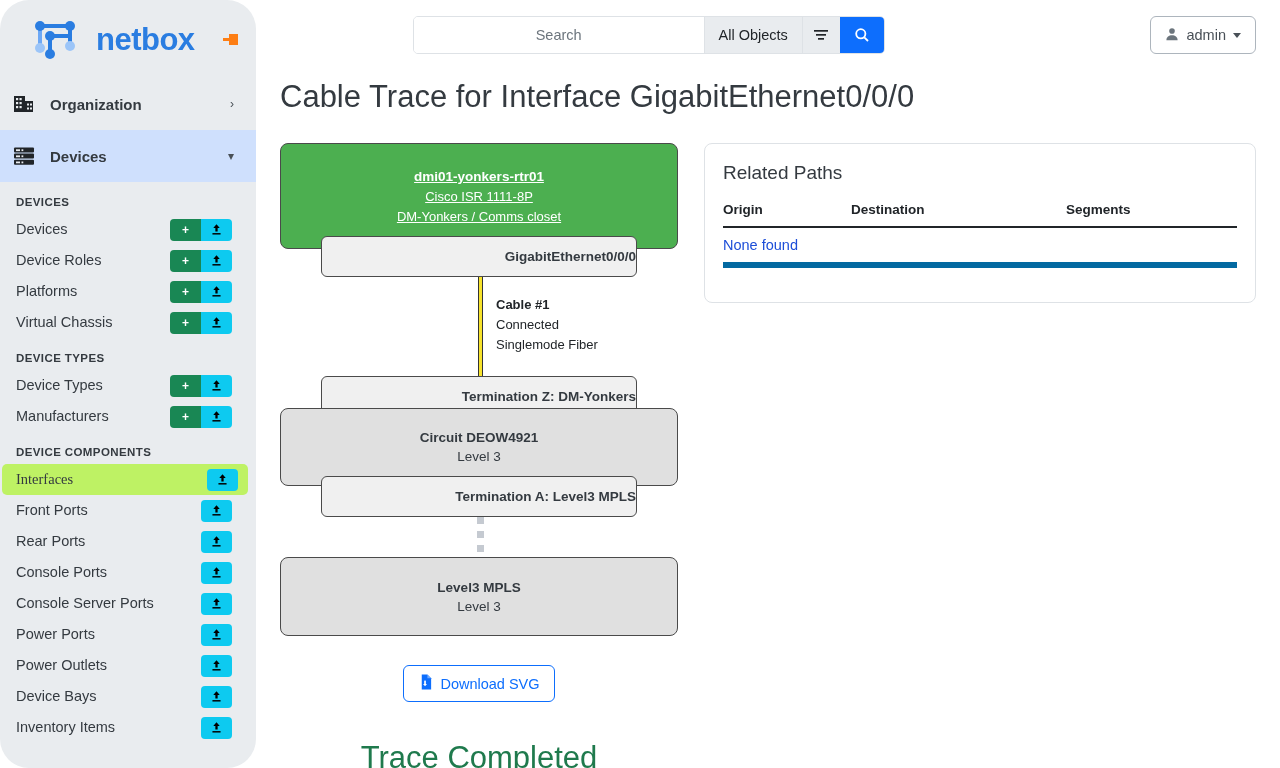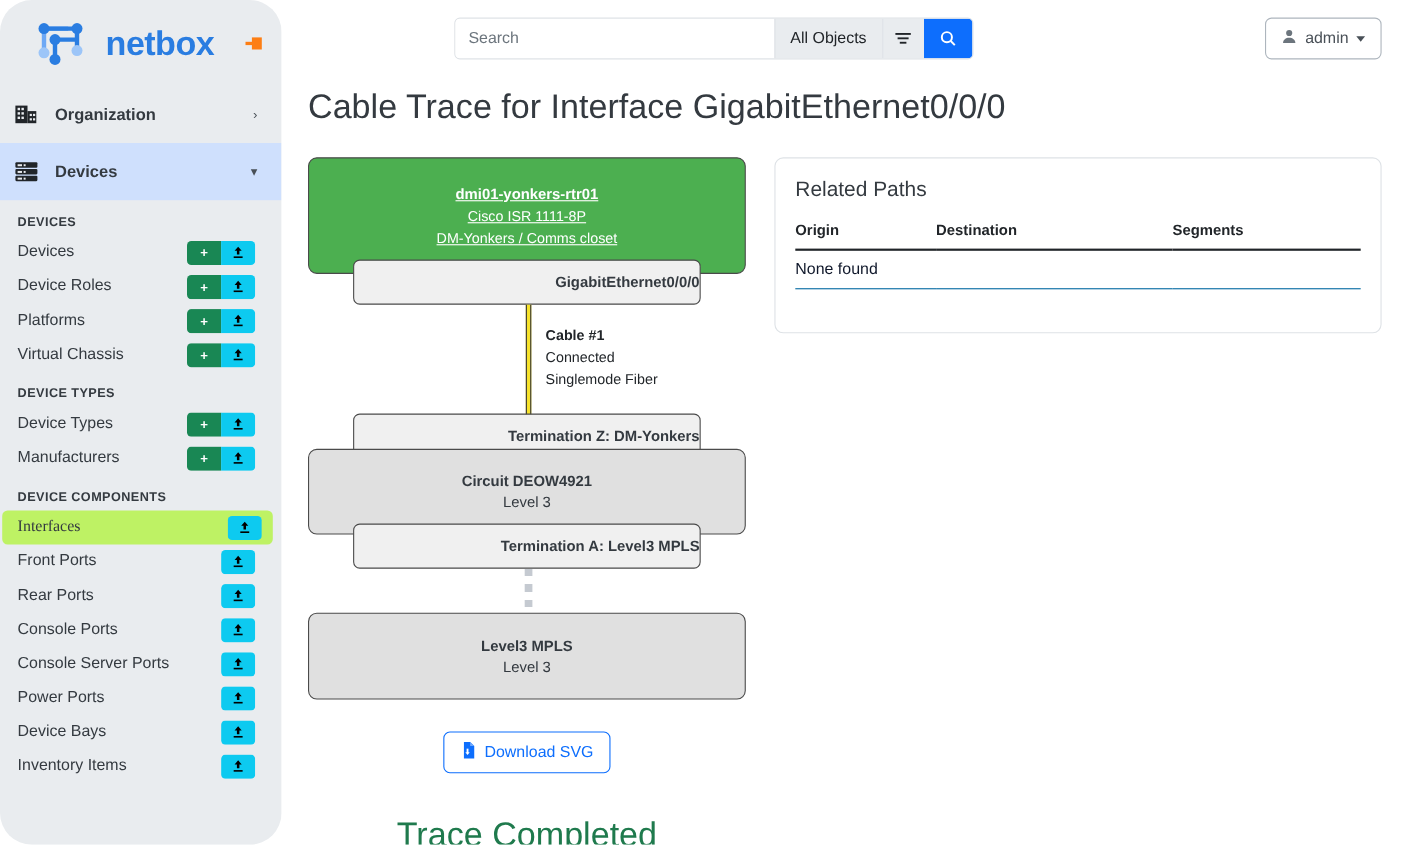--- a/index.html
+++ b/index.html
@@ -85,21 +85,21 @@
   .search-wrap {
     display: flex; align-items: stretch; height: 38px;
     margin: 0 auto; width: 472px;
     border-radius: 5px; overflow: hidden;
     border: 1px solid #dee2e6;
   }
   .search-input {
     flex: 1; border: none; outline: none;
     padding: 0 12px; font-size: 14.5px;
     font-family: "Liberation Sans", sans-serif;
-    color: #212529; background: #fff;
+    color: #212529; background: #fff; text-align: center;
   }
   .search-input::placeholder { color: #6c757d; }
   .obj-select {
     background: #e9ecef; border-left: 1px solid #dee2e6;
     display: flex; align-items: center; padding: 0 14px;
     font-size: 14.5px; color: #212529; cursor: pointer; white-space: nowrap;
   }
   .filter-btn {
     background: #e9ecef; border-left: 1px solid #dee2e6;
     width: 38px; display: flex; align-items: center; justify-content: center;
@@ -188,22 +188,22 @@
     border: 1px solid #dee2e6; border-radius: 8px;
     background: #fff; padding: 18px 18px 0 18px;
   }
   .card-title { font-size: 19px; font-weight: 400; color: #343a40; margin-bottom: 18px; }
   table.rp { width: 100%; border-collapse: collapse; }
   table.rp th {
     text-align: left; font-size: 13.5px; font-weight: 700; color: #212529;
     padding: 0 0 9px 0; border-bottom: 2px solid #212529;
   }
   table.rp td {
-    font-size: 14.5px; color: #0f172a; padding: 9px 0;
-    border-bottom: 1px solid #0369a1;
+    font-size: 14.5px; color: #1d4ed8; padding: 9px 0;
+    border-bottom: 6px solid #0369a1;
   }
   .col-origin { width: 128px; }
   .col-dest { width: 215px; }
 </style>
 </head>
 <body>
 
 <div id="app">
 
   <aside class="sidebar">
@@ -416,20 +416,31 @@
           <div class="btn-group single">
             <div class="mini-btn imp">
               <svg width="13" height="13" viewBox="0 0 16 16" fill="#000">
                 <path d="M8 1.5 L12 6.2 H9.4 V10.4 H6.6 V6.2 H4 Z"></path>
                 <rect x="3" y="12.4" width="10" height="1.8"></rect>
               </svg>
             </div>
           </div>
         </div>
         <div class="nav-item">
+          <span class="n-label">Power Outlets</span>
+          <div class="btn-group single">
+            <div class="mini-btn imp">
+              <svg width="13" height="13" viewBox="0 0 16 16" fill="#000">
+                <path d="M8 1.5 L12 6.2 H9.4 V10.4 H6.6 V6.2 H4 Z"></path>
+                <rect x="3" y="12.4" width="10" height="1.8"></rect>
+              </svg>
+            </div>
+          </div>
+        </div>
+        <div class="nav-item">
           <span class="n-label">Device Bays</span>
           <div class="btn-group single">
             <div class="mini-btn imp">
               <svg width="13" height="13" viewBox="0 0 16 16" fill="#000">
                 <path d="M8 1.5 L12 6.2 H9.4 V10.4 H6.6 V6.2 H4 Z"></path>
                 <rect x="3" y="12.4" width="10" height="1.8"></rect>
               </svg>
             </div>
           </div>
         </div>

